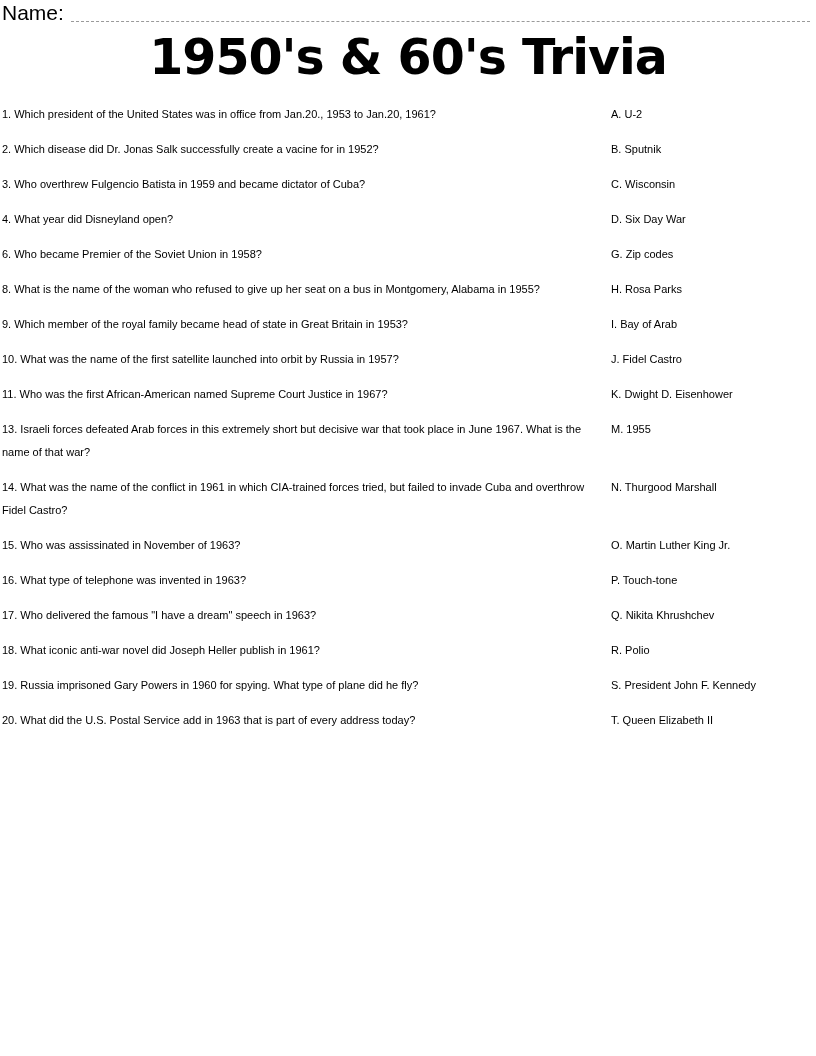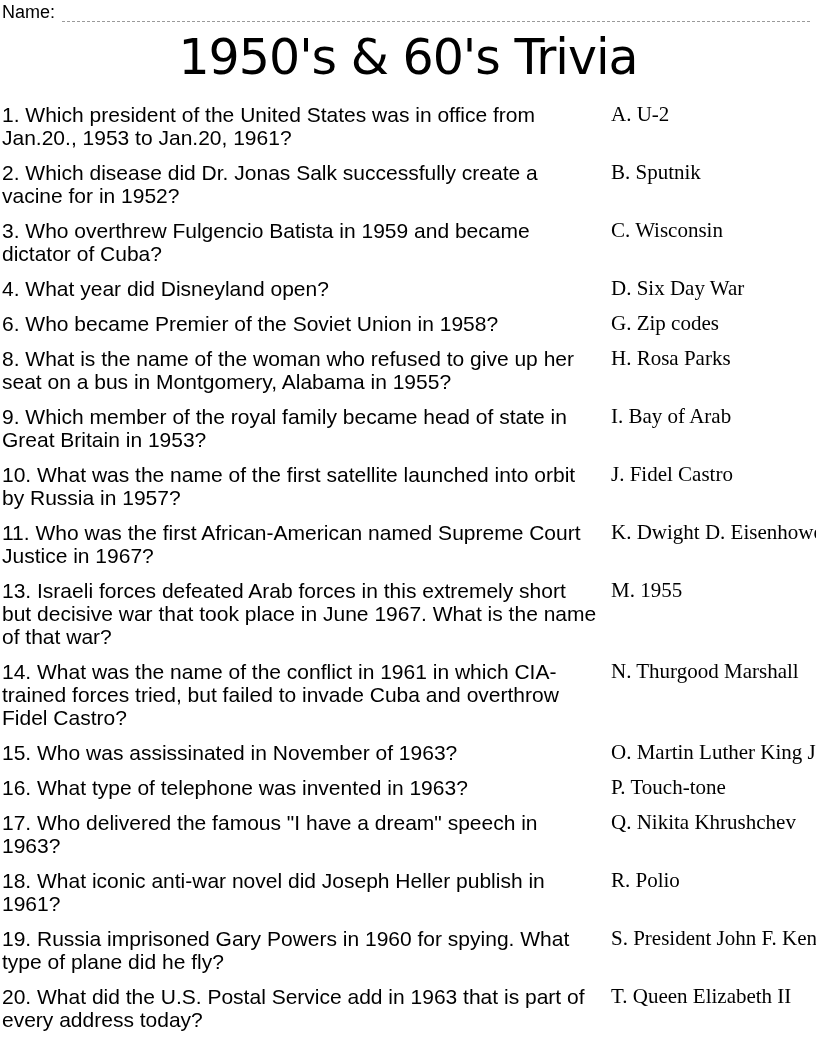--- a/index.html
+++ b/index.html
@@ -15,53 +15,52 @@
     font-family: "Liberation Sans", sans-serif;
     overflow: hidden;
   }
   .name-row {
     display: flex;
     align-items: flex-end;
     padding: 3px 6px 0 2px;
     height: 22px;
   }
   .name-label {
-    font-size: 18px;
+    font-size: 21px;
     line-height: 19px;
     white-space: nowrap;
   }
   .name-line {
     flex: 1;
     margin-left: 7px;
     border-bottom: 1px dashed #9a9a9a;
     height: 16px;
   }
   .title {
     margin: 8px 0 17px 0;
     text-align: center;
     font-size: 49px;
     line-height: 56px;
-    font-weight: 400;
+    font-weight: 700;
     font-family: "DejaVu Sans", "Liberation Sans", sans-serif;
     letter-spacing: -1px;
   }
   .qa-grid {
     display: grid;
     grid-template-columns: 595px 1fr;
     column-gap: 14px;
     row-gap: 12px;
     padding: 0 2px;
   }
   .q, .a {
-    font-size: 21px;
+    font-size: 11px;
     line-height: 23px;
   }
   .a {
     white-space: nowrap;
-    font-family: Liberation Serif, serif;
   }
 </style>
 </head>
 <body>
 
 <div class="name-row">
   <span class="name-label">Name:</span>
   <span class="name-line"></span>
 </div>
 

